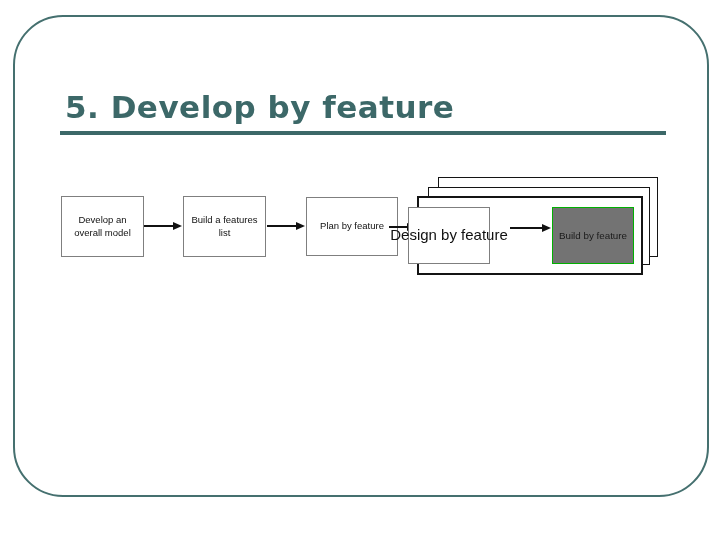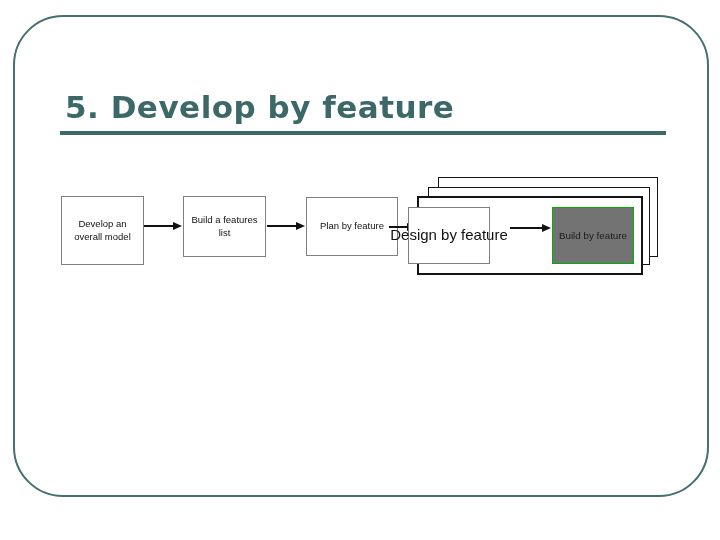--- a/index.html
+++ b/index.html
@@ -54,21 +54,21 @@
     border: 1px solid #7f7f7f;
     display: flex;
     align-items: center;
     justify-content: center;
     text-align: center;
     font-size: 9.5px;
     line-height: 1.35;
     color: #111111;
     padding: 2px;
   }
-  .box-develop { left: 61px;  top: 196px; width: 83px; height: 69px; }
+  .box-develop { left: 61px;  top: 196px; width: 83px; height: 61px; }
   .box-build-list { left: 183px; top: 196px; width: 83px; height: 61px; }
   .box-plan { left: 306px; top: 197px; width: 92px; height: 59px; white-space: nowrap; }
   .box-design { left: 408px; top: 207px; width: 82px; height: 57px; white-space: nowrap; font-size: 15px; }
   .box-build-feature {
     left: 552px; top: 207px; width: 82px; height: 57px;
     background: #737373;
     border: 1px solid #00b000;
     white-space: nowrap;
     font-size: 9.8px;
     color: #1b1b1b;

